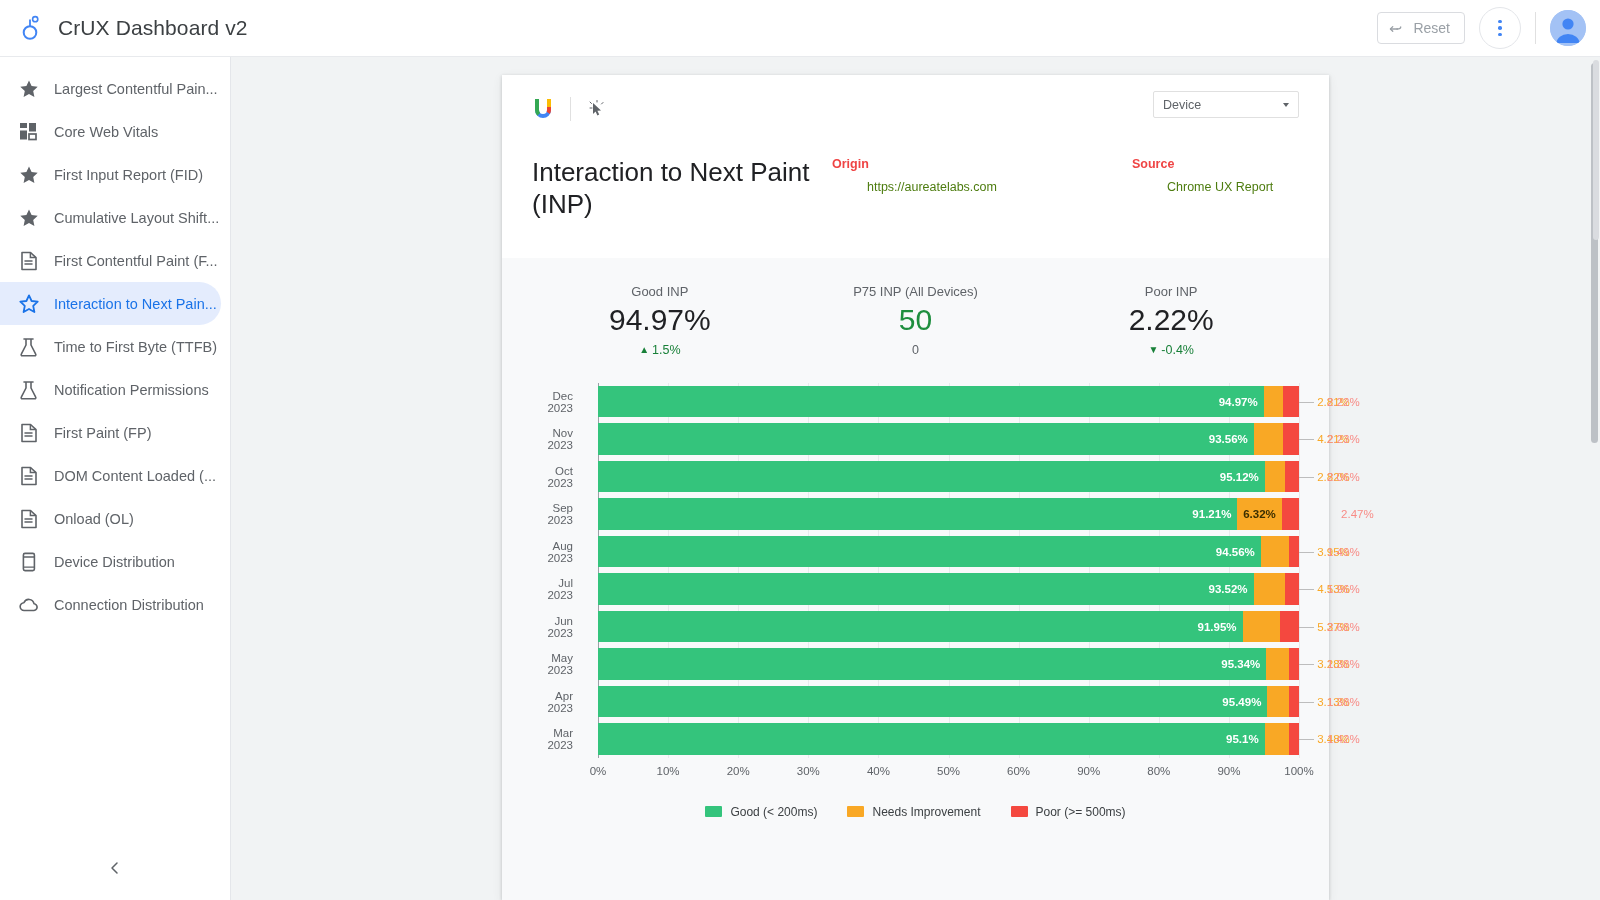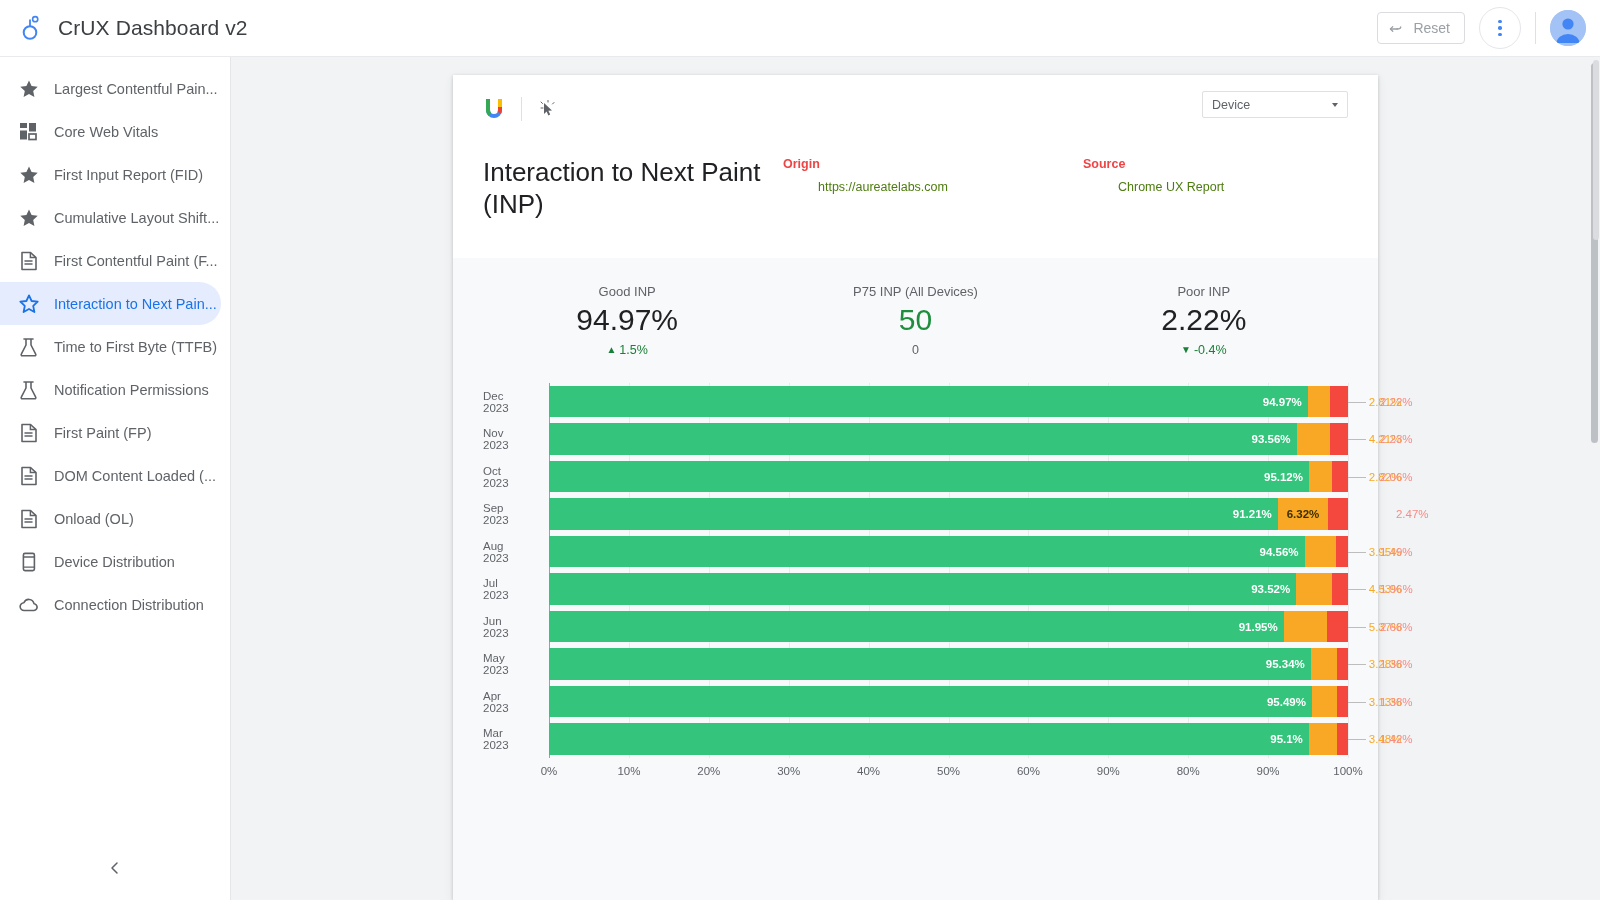--- a/index.html
+++ b/index.html
@@ -57,21 +57,21 @@
   .nav-item .nav-icon { width: 21px; min-width: 21px; height: 21px; display: flex; align-items: center; justify-content: center; }
   .nav-item.active { background: #e4ecfd; color: #1a73e8; }
   .nav-item.active .nav-icon svg { fill: #1a73e8; stroke: #1a73e8; }
   .nav-label { overflow: hidden; text-overflow: ellipsis; }
   .sidebar-footer { margin-top: auto; height: 60px; display: flex; align-items: center; justify-content: center; }
   .collapse-btn { width: 30px; height: 30px; display: flex; align-items: center; justify-content: center; }
 
   
   .main { flex: 1; background: #f1f3f4; position: relative; overflow: hidden; display: flex; justify-content: center; }
   .report-card {
-    width: 925px; margin-top: 18px; background: #fff;
+    width: 827px; margin-top: 18px; background: #fff;
     box-shadow: 0 1px 3px rgba(60,64,67,.25), 0 3px 10px rgba(60,64,67,.08);
     display: flex; flex-direction: column; height: calc(100% - 18px);
   }
   .card-head { padding: 22px 30px 0 30px; background: #fff; }
   .chip-row { display: flex; align-items: center; gap: 0; position: relative; }
   .gv-logo { width: 22px; height: 24px; display: block; }
   .chip-sep { width: 1px; height: 24px; background: #e0e0e0; margin: 0 16px; }
   .cursor-icon { width: 20px; height: 20px; display: block; }
   .device-select {
     position: absolute; right: 0; top: -6px; width: 146px; height: 27px;
@@ -97,21 +97,21 @@
   .kpi-value { font-size: 30px; color: #202124; line-height: 1.15; }
   .kpi-value.green { color: #1e8e3e; }
   .kpi-delta { font-size: 12.5px; color: #188038; margin-top: 5px; display: flex; align-items: center; justify-content: center; gap: 3px; }
   .kpi-delta.neutral { color: #5f6368; }
   .arrow { font-size: 10px; line-height: 1; }
 
   
   .chart-wrap { margin-top: 26px; flex: 1; display: flex; flex-direction: column; }
   .chart-grid { display: flex; flex-direction: column; }
   .bar-row { display: flex; align-items: center; height: 37.5px; }
-  .bar-cat { width: 66px; min-width: 66px; text-align: left; padding-right: 25px; font-size: 11.5px; color: #5f6368; }
+  .bar-cat { width: 66px; min-width: 66px; text-align: right; padding-right: 25px; font-size: 11.5px; color: #5f6368; }
   .bar-track { position: relative; flex: 1; height: 37.5px; }
   .bar-inner { position: absolute; left: 0; top: 3px; bottom: 3px; right: 0; display: flex; }
   .seg { position: relative; height: 100%; display: flex; align-items: center; }
   .seg.good { background: #34c47c; justify-content: flex-end; }
   .seg.ni { background: #f9a825; justify-content: center; }
   .seg.poor { background: #f4483f; }
   .seg-label { font-size: 11.5px; color: #fff; padding: 0 6px; white-space: nowrap; font-weight: bold; }
   .seg-label.dark { color: #3c2f00; }
   .out-label { position: absolute; font-size: 11.5px; white-space: nowrap; top: 50%; transform: translateY(-50%); }
   .out-label.ni { color: #f9a825; }
@@ -672,20 +672,34 @@
                   <span class="axis-tick" style="left: 30%;">30%</span>
                   <span class="axis-tick" style="left: 40%;">40%</span>
                   <span class="axis-tick" style="left: 50%;">50%</span>
                   <span class="axis-tick" style="left: 60%;">60%</span>
                   <span class="axis-tick" style="left: 70%;">90%</span>
                   <span class="axis-tick" style="left: 80%;">80%</span>
                   <span class="axis-tick" style="left: 90%;">90%</span>
                   <span class="axis-tick" style="left: 100%;">100%</span>
                 </div>
             </div>
+            <div class="legend-row" id="chart-legend">
+                <div class="legend-item">
+                  <span class="legend-swatch" style="background:#34c47c"></span>
+                  <span>Good (&lt; 200ms)</span>
+                </div>
+                <div class="legend-item">
+                  <span class="legend-swatch" style="background:#f9a825"></span>
+                  <span>Needs Improvement</span>
+                </div>
+                <div class="legend-item">
+                  <span class="legend-swatch" style="background:#f4483f"></span>
+                  <span>Poor (&gt;= 500ms)</span>
+                </div>
+              </div>
           </div>
         </div>
       </div>
       <div class="main-scrollbar"></div>
     </div>
   </div>
 
   <div class="page-scrollbar"></div>
 </div>
 

